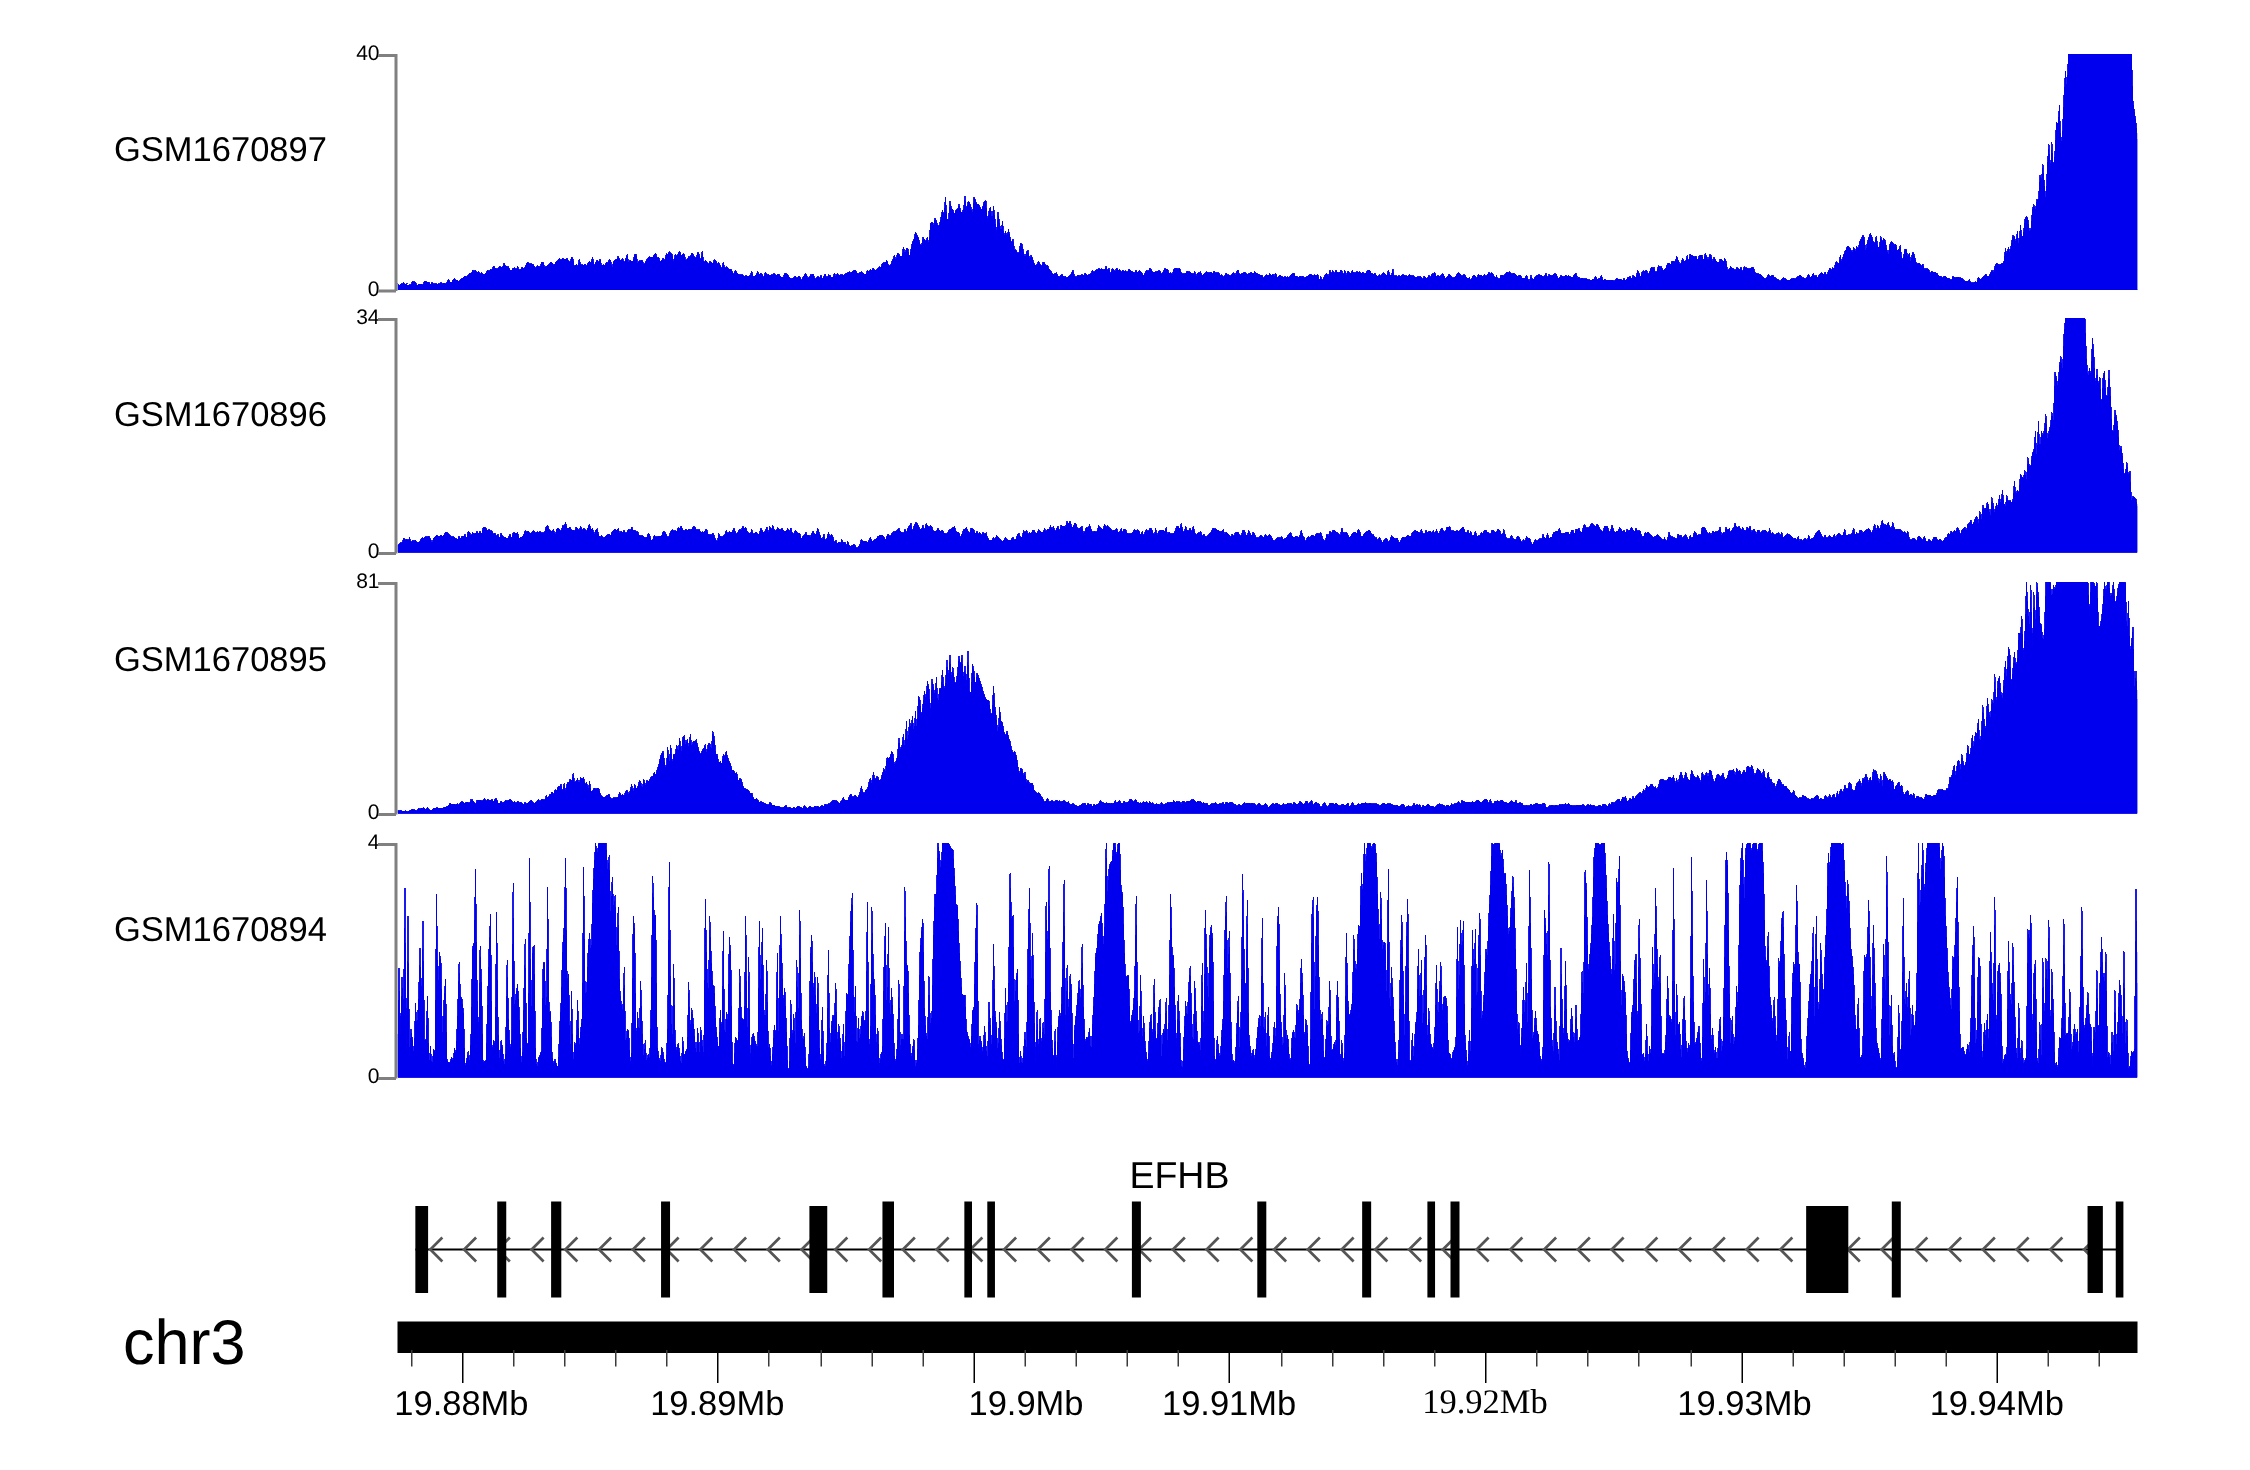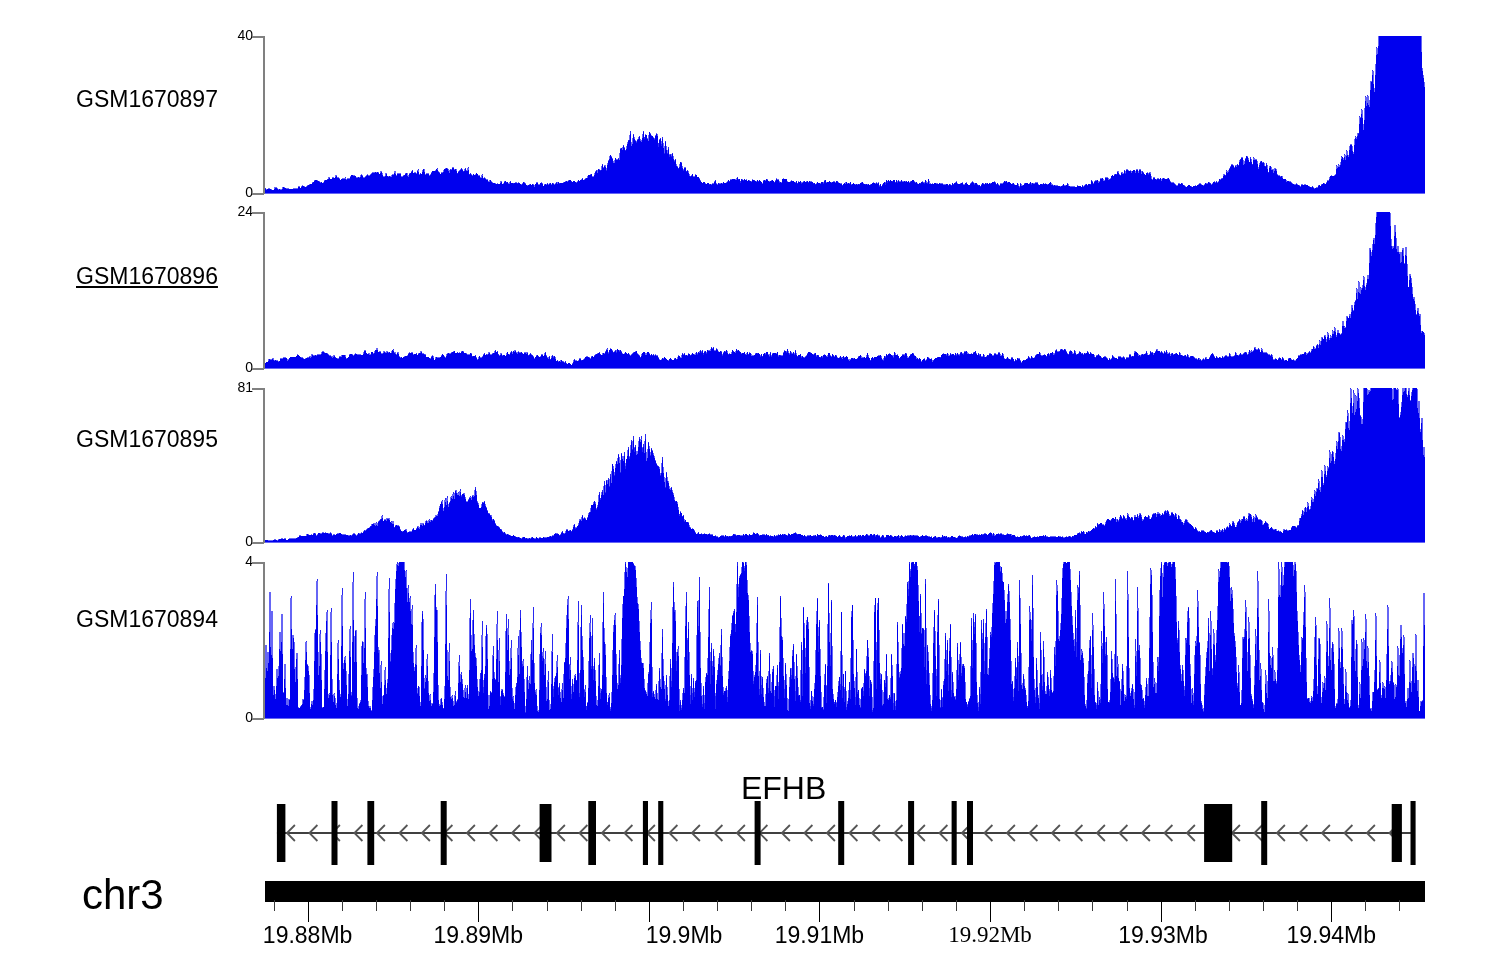--- a/index.html
+++ b/index.html
@@ -35,23 +35,24 @@
   }
   .spine-v{width:2px;}
   .spine-tick{height:2px;width:12px;}
   .plotwrap{position:absolute;overflow:hidden;}
   .plotwrap svg{display:block;}
 
   
   #gene-track{position:absolute;left:0;top:760px;width:1500px;height:110px;}
   #gene-name{
     position:absolute;
-    font-size:32px;
-    color:#000;
-    white-space:nowrap;
+    font-size:25px;
+    color:#000;
+    white-space:nowrap;
+    margin-left:12px;
   }
   
   #chrom-label{
     position:absolute;
     left:82px;top:871px;
     font-size:42px;
     color:#000;
     letter-spacing:0px;
   }
   #ideogram{
@@ -85,22 +86,22 @@
         <div class="spine spine-v" style="left: 263px; top: 36px; height: 158px;"></div>
         <div class="spine spine-tick" style="left: 252px; top: 36px;"></div>
         <div class="spine spine-tick" style="left: 252px; top: 193px;"></div>
         <div class="plotwrap" style="left: 265px; top: 36px; width: 1160px; height: 159px;">
           <svg width="1160" height="159" shape-rendering="crispEdges">
             <path d="M 0 157 L 0.00 152.43 L 1.00 154.43 L 2.00 153.30 L 3.00 153.49 L 4.00 152.13 L 5.00 153.69 L 6.01 153.26 L 7.01 154.10 L 8.01 153.98 L 9.01 154.09 L 10.01 151.41 L 11.01 151.81 L 12.01 152.09 L 13.01 154.55 L 14.01 153.34 L 15.01 153.57 L 16.01 153.52 L 17.01 153.97 L 18.02 151.10 L 19.02 151.74 L 20.02 152.26 L 21.02 151.95 L 22.02 153.96 L 23.02 152.22 L 24.02 153.02 L 25.02 153.18 L 26.02 153.28 L 27.02 153.43 L 28.02 153.01 L 29.03 152.44 L 30.03 153.03 L 31.03 152.48 L 32.03 153.37 L 33.03 151.94 L 34.03 149.99 L 35.03 151.98 L 36.03 152.14 L 37.03 150.34 L 38.03 149.62 L 39.03 150.98 L 40.03 150.77 L 41.04 151.96 L 42.04 150.01 L 43.04 149.58 L 44.04 149.12 L 45.04 147.84 L 46.04 148.57 L 47.04 147.61 L 48.04 145.78 L 49.04 146.58 L 50.04 144.27 L 51.04 144.75 L 52.04 143.98 L 53.05 146.05 L 54.05 144.54 L 55.05 147.26 L 56.05 145.64 L 57.05 146.95 L 58.05 147.11 L 59.05 145.83 L 60.05 144.26 L 61.05 144.76 L 62.05 143.49 L 63.05 144.16 L 64.06 141.15 L 65.06 142.89 L 66.06 143.30 L 67.06 143.16 L 68.06 141.31 L 69.06 142.15 L 70.06 142.40 L 71.06 139.14 L 72.06 141.30 L 73.06 141.85 L 74.06 141.92 L 75.06 144.22 L 76.07 143.99 L 77.07 142.86 L 78.07 142.35 L 79.07 143.76 L 80.07 141.43 L 81.07 144.01 L 82.07 143.51 L 83.07 141.95 L 84.07 143.30 L 85.07 142.12 L 86.07 139.36 L 87.08 138.74 L 88.08 140.00 L 89.08 139.71 L 90.08 140.09 L 91.08 141.02 L 92.08 143.21 L 93.08 141.11 L 94.08 141.47 L 95.08 141.95 L 96.08 138.55 L 97.08 138.80 L 98.08 142.07 L 99.09 141.71 L 100.09 141.24 L 101.09 140.12 L 102.09 138.68 L 103.09 139.03 L 104.09 140.92 L 105.09 139.01 L 106.09 138.48 L 107.09 137.23 L 108.09 136.06 L 109.09 138.20 L 110.09 135.97 L 111.10 137.08 L 112.10 136.63 L 113.10 136.23 L 114.10 137.95 L 115.10 139.17 L 116.10 135.07 L 117.10 137.00 L 118.10 141.74 L 119.10 140.28 L 120.10 142.24 L 121.10 136.82 L 122.11 140.08 L 123.11 140.58 L 124.11 140.88 L 125.11 139.77 L 126.11 141.85 L 127.11 138.85 L 128.11 138.16 L 129.11 139.10 L 130.11 135.06 L 131.11 141.19 L 132.11 139.09 L 133.11 137.20 L 134.12 138.96 L 135.12 136.67 L 136.12 141.22 L 137.12 140.59 L 138.12 140.96 L 139.12 138.87 L 140.12 139.55 L 141.12 136.80 L 142.12 137.47 L 143.12 142.92 L 144.12 137.99 L 145.13 137.26 L 146.13 137.30 L 147.13 134.47 L 148.13 137.13 L 149.13 137.67 L 150.13 136.05 L 151.13 139.71 L 152.13 136.32 L 153.13 133.39 L 154.13 139.24 L 155.13 137.33 L 156.13 138.24 L 157.14 137.88 L 158.14 133.57 L 159.14 133.35 L 160.14 140.10 L 161.14 138.02 L 162.14 137.82 L 163.14 137.49 L 164.14 140.12 L 165.14 139.42 L 166.14 137.30 L 167.14 135.53 L 168.14 135.31 L 169.15 135.53 L 170.15 135.31 L 171.15 133.72 L 172.15 132.47 L 173.15 136.12 L 174.15 135.63 L 175.15 138.53 L 176.15 137.83 L 177.15 135.75 L 178.15 138.05 L 179.15 133.21 L 180.16 133.79 L 181.16 131.84 L 182.16 132.64 L 183.16 133.41 L 184.16 139.33 L 185.16 133.29 L 186.16 134.74 L 187.16 132.95 L 188.16 131.05 L 189.16 134.70 L 190.16 133.18 L 191.16 133.23 L 192.17 137.94 L 193.17 136.74 L 194.17 134.77 L 195.17 135.28 L 196.17 132.35 L 197.17 133.39 L 198.17 135.73 L 199.17 136.11 L 200.17 132.02 L 201.17 133.92 L 202.17 137.62 L 203.18 131.03 L 204.18 139.61 L 205.18 137.44 L 206.18 138.22 L 207.18 140.37 L 208.18 138.17 L 209.18 138.86 L 210.18 139.47 L 211.18 137.28 L 212.18 137.53 L 213.18 140.19 L 214.18 138.88 L 215.19 141.08 L 216.19 143.43 L 217.19 138.40 L 218.19 142.94 L 219.19 141.85 L 220.19 142.27 L 221.19 143.98 L 222.19 143.39 L 223.19 145.22 L 224.19 147.02 L 225.19 143.84 L 226.19 145.71 L 227.20 146.68 L 228.20 147.16 L 229.20 147.19 L 230.20 147.07 L 231.20 148.64 L 232.20 147.69 L 233.20 148.15 L 234.20 148.22 L 235.20 147.72 L 236.20 144.55 L 237.20 148.46 L 238.21 148.12 L 239.21 146.79 L 240.21 144.88 L 241.21 146.84 L 242.21 145.82 L 243.21 147.15 L 244.21 149.38 L 245.21 145.36 L 246.21 147.34 L 247.21 146.63 L 248.21 147.66 L 249.21 147.23 L 250.22 146.97 L 251.22 146.25 L 252.22 147.84 L 253.22 146.80 L 254.22 147.02 L 255.22 147.67 L 256.22 148.95 L 257.22 148.72 L 258.22 146.21 L 259.22 146.45 L 260.22 147.08 L 261.23 149.09 L 262.23 149.83 L 263.23 149.65 L 264.23 148.95 L 265.23 147.88 L 266.23 149.88 L 267.23 148.37 L 268.23 148.04 L 269.23 151.50 L 270.23 148.52 L 271.23 147.48 L 272.23 146.22 L 273.24 148.98 L 274.24 149.21 L 275.24 147.26 L 276.24 147.11 L 277.24 146.50 L 278.24 150.27 L 279.24 149.53 L 280.24 148.07 L 281.24 149.71 L 282.24 147.05 L 283.24 149.86 L 284.25 147.86 L 285.25 146.64 L 286.25 149.44 L 287.25 147.17 L 288.25 147.48 L 289.25 148.89 L 290.25 149.02 L 291.25 145.99 L 292.25 148.25 L 293.25 145.81 L 294.25 147.92 L 295.25 147.30 L 296.26 147.05 L 297.26 147.50 L 298.26 146.78 L 299.26 146.33 L 300.26 145.62 L 301.26 145.22 L 302.26 145.91 L 303.26 144.86 L 304.26 144.45 L 305.26 143.98 L 306.26 145.83 L 307.26 146.51 L 308.27 145.56 L 309.27 145.05 L 310.27 145.93 L 311.27 146.87 L 312.27 146.95 L 313.27 144.06 L 314.27 145.06 L 315.27 143.50 L 316.27 144.50 L 317.27 142.45 L 318.27 144.20 L 319.28 143.99 L 320.28 142.91 L 321.28 141.98 L 322.28 142.27 L 323.28 139.52 L 324.28 139.10 L 325.28 139.11 L 326.28 137.59 L 327.28 141.05 L 328.28 141.18 L 329.28 139.28 L 330.28 136.84 L 331.29 134.11 L 332.29 137.97 L 333.29 132.60 L 334.29 133.60 L 335.29 134.69 L 336.29 135.23 L 337.29 128.35 L 338.29 133.09 L 339.29 129.55 L 340.29 129.35 L 341.29 135.97 L 342.30 130.28 L 343.30 125.65 L 344.30 123.78 L 345.30 118.86 L 346.30 120.89 L 347.30 122.59 L 348.30 126.72 L 349.30 127.83 L 350.30 122.27 L 351.30 123.37 L 352.30 124.75 L 353.30 122.23 L 354.31 127.03 L 355.31 112.86 L 356.31 111.87 L 357.31 114.62 L 358.31 109.36 L 359.31 111.06 L 360.31 114.92 L 361.31 114.06 L 362.31 108.90 L 363.31 104.16 L 364.31 106.65 L 365.31 95.44 L 366.32 110.03 L 367.32 110.50 L 368.32 98.03 L 369.32 102.69 L 370.32 103.96 L 371.32 107.31 L 372.32 103.84 L 373.32 103.76 L 374.32 99.95 L 375.32 104.38 L 376.32 106.23 L 377.33 103.31 L 378.33 94.68 L 379.33 104.22 L 380.33 98.73 L 381.33 98.51 L 382.33 102.14 L 383.33 107.33 L 384.33 95.53 L 385.33 97.48 L 386.33 100.36 L 387.33 100.11 L 388.33 101.80 L 389.34 104.33 L 390.34 101.12 L 391.34 97.70 L 392.34 97.67 L 393.34 111.90 L 394.34 104.85 L 395.34 101.75 L 396.34 111.35 L 397.34 101.20 L 398.34 110.07 L 399.34 120.56 L 400.35 105.21 L 401.35 112.99 L 402.35 119.06 L 403.35 111.16 L 404.35 121.72 L 405.35 117.98 L 406.35 121.68 L 407.35 116.68 L 408.35 122.02 L 409.35 126.49 L 410.35 123.03 L 411.35 130.50 L 412.36 130.35 L 413.36 132.84 L 414.36 132.31 L 415.36 125.70 L 416.36 126.77 L 417.36 131.87 L 418.36 135.96 L 419.36 131.98 L 420.36 130.89 L 421.36 136.76 L 422.36 134.24 L 423.36 136.19 L 424.37 139.73 L 425.37 140.93 L 426.37 140.45 L 427.37 138.00 L 428.37 140.41 L 429.37 141.75 L 430.37 138.82 L 431.37 139.05 L 432.37 141.48 L 433.37 140.92 L 434.37 143.14 L 435.38 144.55 L 436.38 146.10 L 437.38 147.26 L 438.38 146.21 L 439.38 145.77 L 440.38 148.21 L 441.38 148.36 L 442.38 147.01 L 443.38 147.00 L 444.38 148.66 L 445.38 148.19 L 446.38 149.49 L 447.39 147.74 L 448.39 148.06 L 449.39 145.74 L 450.39 144.15 L 451.39 148.19 L 452.39 148.84 L 453.39 147.35 L 454.39 147.79 L 455.39 147.81 L 456.39 146.58 L 457.39 148.29 L 458.40 145.90 L 459.40 146.99 L 460.40 147.57 L 461.40 146.54 L 462.40 146.29 L 463.40 144.10 L 464.40 145.90 L 465.40 143.75 L 466.40 144.04 L 467.40 143.08 L 468.40 143.46 L 469.40 143.08 L 470.41 143.92 L 471.41 143.84 L 472.41 141.48 L 473.41 144.41 L 474.41 142.77 L 475.41 146.99 L 476.41 143.14 L 477.41 143.48 L 478.41 145.07 L 479.41 142.54 L 480.41 144.29 L 481.42 143.43 L 482.42 145.33 L 483.42 144.15 L 484.42 144.83 L 485.42 144.50 L 486.42 146.25 L 487.42 143.59 L 488.42 143.69 L 489.42 144.96 L 490.42 145.28 L 491.42 146.18 L 492.42 144.04 L 493.43 145.76 L 494.43 144.25 L 495.43 144.89 L 496.43 146.06 L 497.43 148.06 L 498.43 145.50 L 499.43 143.74 L 500.43 145.28 L 501.43 142.60 L 502.43 143.70 L 503.43 145.33 L 504.43 145.85 L 505.44 145.01 L 506.44 145.02 L 507.44 144.41 L 508.44 144.67 L 509.44 147.29 L 510.44 144.88 L 511.44 142.80 L 512.44 143.62 L 513.44 143.49 L 514.44 146.59 L 515.44 145.93 L 516.45 147.28 L 517.45 143.51 L 518.45 142.75 L 519.45 143.04 L 520.45 143.14 L 521.45 142.93 L 522.45 146.02 L 523.45 146.44 L 524.45 146.42 L 525.45 146.34 L 526.45 144.72 L 527.45 145.15 L 528.46 145.22 L 529.46 146.14 L 530.46 147.05 L 531.46 144.98 L 532.46 148.21 L 533.46 145.77 L 534.46 146.07 L 535.46 145.17 L 536.46 147.60 L 537.46 146.57 L 538.46 145.87 L 539.47 145.09 L 540.47 146.08 L 541.47 145.70 L 542.47 145.06 L 543.47 146.71 L 544.47 144.59 L 545.47 146.18 L 546.47 145.76 L 547.47 145.96 L 548.47 147.61 L 549.47 147.25 L 550.47 148.96 L 551.48 147.77 L 552.48 145.98 L 553.48 147.19 L 554.48 147.16 L 555.48 148.11 L 556.48 146.44 L 557.48 145.81 L 558.48 147.73 L 559.48 144.73 L 560.48 143.67 L 561.48 147.45 L 562.48 146.51 L 563.49 146.15 L 564.49 145.44 L 565.49 145.78 L 566.49 147.14 L 567.49 146.29 L 568.49 145.79 L 569.49 145.61 L 570.49 146.60 L 571.49 144.96 L 572.49 145.98 L 573.49 146.60 L 574.50 147.06 L 575.50 147.71 L 576.50 147.56 L 577.50 149.68 L 578.50 147.74 L 579.50 146.94 L 580.50 147.83 L 581.50 146.33 L 582.50 147.55 L 583.50 146.51 L 584.50 148.19 L 585.50 145.77 L 586.51 149.34 L 587.51 148.08 L 588.51 147.21 L 589.51 148.36 L 590.51 148.75 L 591.51 148.47 L 592.51 148.78 L 593.51 148.33 L 594.51 149.32 L 595.51 147.04 L 596.51 146.74 L 597.52 145.68 L 598.52 148.24 L 599.52 148.29 L 600.52 148.94 L 601.52 147.90 L 602.52 148.68 L 603.52 148.08 L 604.52 149.06 L 605.52 148.86 L 606.52 148.36 L 607.52 147.24 L 608.52 146.77 L 609.53 147.31 L 610.53 147.90 L 611.53 146.99 L 612.53 147.75 L 613.53 146.99 L 614.53 150.99 L 615.53 148.26 L 616.53 151.47 L 617.53 148.74 L 618.53 146.85 L 619.53 146.22 L 620.53 148.53 L 621.54 143.97 L 622.54 146.60 L 623.54 144.18 L 624.54 146.50 L 625.54 143.89 L 626.54 145.35 L 627.54 145.77 L 628.54 144.34 L 629.54 144.33 L 630.54 147.22 L 631.54 143.67 L 632.55 147.41 L 633.55 144.38 L 634.55 145.64 L 635.55 146.34 L 636.55 144.27 L 637.55 145.91 L 638.55 145.89 L 639.55 145.07 L 640.55 145.60 L 641.55 145.05 L 642.55 146.45 L 643.55 145.23 L 644.56 146.72 L 645.56 146.02 L 646.56 144.69 L 647.56 144.02 L 648.56 144.34 L 649.56 146.15 L 650.56 147.00 L 651.56 145.99 L 652.56 147.59 L 653.56 148.16 L 654.56 147.14 L 655.57 147.86 L 656.57 146.18 L 657.57 145.74 L 658.57 146.82 L 659.57 147.57 L 660.57 143.68 L 661.57 147.16 L 662.57 147.85 L 663.57 143.09 L 664.57 148.36 L 665.57 147.52 L 666.57 148.48 L 667.58 147.77 L 668.58 148.13 L 669.58 147.39 L 670.58 147.24 L 671.58 147.77 L 672.58 147.71 L 673.58 148.45 L 674.58 146.60 L 675.58 147.96 L 676.58 147.96 L 677.58 147.84 L 678.58 149.26 L 679.59 148.55 L 680.59 148.68 L 681.59 148.24 L 682.59 148.42 L 683.59 150.24 L 684.59 147.69 L 685.59 149.25 L 686.59 149.77 L 687.59 147.05 L 688.59 149.09 L 689.59 146.72 L 690.60 146.57 L 691.60 145.66 L 692.60 148.78 L 693.60 147.66 L 694.60 148.36 L 695.60 147.77 L 696.60 146.51 L 697.60 147.01 L 698.60 149.55 L 699.60 149.08 L 700.60 147.25 L 701.60 146.96 L 702.61 148.35 L 703.61 149.34 L 704.61 149.02 L 705.61 147.81 L 706.61 146.35 L 707.61 145.81 L 708.61 146.60 L 709.61 148.91 L 710.61 147.10 L 711.61 147.36 L 712.61 148.93 L 713.62 149.92 L 714.62 148.85 L 715.62 151.07 L 716.62 148.32 L 717.62 147.33 L 718.62 147.75 L 719.62 149.62 L 720.62 146.73 L 721.62 147.70 L 722.62 147.23 L 723.62 148.44 L 724.62 146.54 L 725.63 148.38 L 726.63 147.07 L 727.63 145.63 L 728.63 146.53 L 729.63 145.71 L 730.63 147.25 L 731.63 149.31 L 732.63 147.00 L 733.63 149.84 L 734.63 150.13 L 735.63 147.18 L 736.64 147.63 L 737.64 147.76 L 738.64 146.51 L 739.64 145.26 L 740.64 145.77 L 741.64 145.10 L 742.64 146.75 L 743.64 146.22 L 744.64 146.35 L 745.64 147.25 L 746.64 148.12 L 747.64 147.64 L 748.65 147.09 L 749.65 149.46 L 750.65 149.39 L 751.65 149.43 L 752.65 147.15 L 753.65 150.04 L 754.65 151.83 L 755.65 147.25 L 756.65 150.34 L 757.65 149.98 L 758.65 148.55 L 759.65 147.64 L 760.66 147.26 L 761.66 147.37 L 762.66 147.47 L 763.66 148.51 L 764.66 148.07 L 765.66 145.90 L 766.66 149.33 L 767.66 146.91 L 768.66 147.63 L 769.66 147.76 L 770.66 146.85 L 771.67 146.49 L 772.67 146.94 L 773.67 149.63 L 774.67 149.10 L 775.67 147.60 L 776.67 148.14 L 777.67 148.73 L 778.67 147.30 L 779.67 148.37 L 780.67 147.50 L 781.67 148.50 L 782.67 148.69 L 783.68 148.41 L 784.68 146.75 L 785.68 145.94 L 786.68 149.30 L 787.68 148.82 L 788.68 150.03 L 789.68 149.14 L 790.68 149.88 L 791.68 149.74 L 792.68 149.83 L 793.68 150.32 L 794.69 150.44 L 795.69 151.03 L 796.69 150.14 L 797.69 150.08 L 798.69 147.87 L 799.69 150.58 L 800.69 149.67 L 801.69 149.22 L 802.69 147.38 L 803.69 150.88 L 804.69 150.25 L 805.69 150.70 L 806.70 150.81 L 807.70 150.81 L 808.70 150.85 L 809.70 150.84 L 810.70 151.32 L 811.70 151.05 L 812.70 149.41 L 813.70 150.33 L 814.70 150.02 L 815.70 150.22 L 816.70 151.40 L 817.70 149.26 L 818.71 151.46 L 819.71 149.63 L 820.71 148.39 L 821.71 148.31 L 822.71 149.83 L 823.71 147.54 L 824.71 148.13 L 825.71 149.03 L 826.71 144.22 L 827.71 145.86 L 828.71 148.88 L 829.72 145.39 L 830.72 144.41 L 831.72 144.91 L 832.72 143.73 L 833.72 147.51 L 834.72 145.48 L 835.72 142.17 L 836.72 142.69 L 837.72 142.29 L 838.72 145.90 L 839.72 144.67 L 840.72 140.82 L 841.73 141.73 L 842.73 141.73 L 843.73 144.42 L 844.73 143.77 L 845.73 142.37 L 846.73 139.61 L 847.73 139.27 L 848.73 140.22 L 849.73 138.20 L 850.73 138.30 L 851.73 138.62 L 852.74 134.89 L 853.74 137.23 L 854.74 140.12 L 855.74 139.89 L 856.74 135.78 L 857.74 138.13 L 858.74 138.62 L 859.74 134.03 L 860.74 138.69 L 861.74 133.05 L 862.74 134.16 L 863.74 134.63 L 864.75 135.20 L 865.75 134.72 L 866.75 137.68 L 867.75 134.72 L 868.75 133.96 L 869.75 134.29 L 870.75 138.14 L 871.75 132.87 L 872.75 134.61 L 873.75 137.94 L 874.75 133.41 L 875.75 134.14 L 876.76 138.99 L 877.76 135.29 L 878.76 137.83 L 879.76 138.59 L 880.76 139.37 L 881.76 136.65 L 882.76 136.95 L 883.76 139.04 L 884.76 135.67 L 885.76 138.33 L 886.76 144.65 L 887.77 143.34 L 888.77 141.00 L 889.77 142.75 L 890.77 143.11 L 891.77 144.21 L 892.77 142.33 L 893.77 142.83 L 894.77 143.87 L 895.77 141.74 L 896.77 145.81 L 897.77 141.82 L 898.77 142.50 L 899.78 142.51 L 900.78 143.28 L 901.78 143.00 L 902.78 142.50 L 903.78 142.02 L 904.78 144.88 L 905.78 146.40 L 906.78 146.62 L 907.78 146.67 L 908.78 146.73 L 909.78 148.21 L 910.79 149.02 L 911.79 149.89 L 912.79 149.38 L 913.79 146.96 L 914.79 147.82 L 915.79 148.16 L 916.79 147.03 L 917.79 148.85 L 918.79 149.29 L 919.79 150.11 L 920.79 150.66 L 921.79 151.50 L 922.80 150.00 L 923.80 149.23 L 924.80 149.39 L 925.80 150.49 L 926.80 150.74 L 927.80 151.13 L 928.80 149.89 L 929.80 150.09 L 930.80 149.44 L 931.80 150.32 L 932.80 148.86 L 933.81 148.45 L 934.81 147.21 L 935.81 147.77 L 936.81 149.23 L 937.81 149.18 L 938.81 150.11 L 939.81 148.20 L 940.81 146.87 L 941.81 148.97 L 942.81 147.97 L 943.81 145.67 L 944.81 148.06 L 945.82 147.45 L 946.82 149.31 L 947.82 146.91 L 948.82 145.88 L 949.82 145.78 L 950.82 147.44 L 951.82 145.04 L 952.82 147.73 L 953.82 145.27 L 954.82 142.58 L 955.82 144.06 L 956.82 142.29 L 957.83 143.23 L 958.83 138.36 L 959.83 138.82 L 960.83 140.12 L 961.83 134.16 L 962.83 138.93 L 963.83 134.47 L 964.83 131.98 L 965.83 130.04 L 966.83 127.77 L 967.83 128.86 L 968.84 130.28 L 969.84 132.80 L 970.84 128.54 L 971.84 131.93 L 972.84 128.23 L 973.84 130.36 L 974.84 124.41 L 975.84 123.59 L 976.84 120.53 L 977.84 122.66 L 978.84 132.28 L 979.84 125.88 L 980.85 122.19 L 981.85 119.54 L 982.85 121.26 L 983.85 125.54 L 984.85 126.32 L 985.85 121.44 L 986.85 128.45 L 987.85 129.11 L 988.85 121.37 L 989.85 125.74 L 990.85 122.78 L 991.86 124.49 L 992.86 130.16 L 993.86 134.16 L 994.86 126.80 L 995.86 125.03 L 996.86 125.74 L 997.86 127.49 L 998.86 126.44 L 999.86 131.25 L 1000.86 130.53 L 1001.86 127.47 L 1002.86 136.58 L 1003.87 136.50 L 1004.87 129.97 L 1005.87 130.21 L 1006.87 135.57 L 1007.87 132.62 L 1008.87 138.92 L 1009.87 132.39 L 1010.87 132.58 L 1011.87 137.10 L 1012.87 140.21 L 1013.87 139.57 L 1014.87 139.65 L 1015.88 141.41 L 1016.88 139.77 L 1017.88 143.76 L 1018.88 143.09 L 1019.88 142.98 L 1020.88 143.81 L 1021.88 146.56 L 1022.88 144.54 L 1023.88 145.79 L 1024.88 145.40 L 1025.88 145.94 L 1026.89 146.85 L 1027.89 148.35 L 1028.89 148.07 L 1029.89 149.36 L 1030.89 148.37 L 1031.89 147.68 L 1032.89 149.27 L 1033.89 149.54 L 1034.89 149.86 L 1035.89 151.18 L 1036.89 148.04 L 1037.89 149.23 L 1038.90 149.11 L 1039.90 148.66 L 1040.90 148.97 L 1041.90 149.13 L 1042.90 149.72 L 1043.90 150.31 L 1044.90 151.50 L 1045.90 151.37 L 1046.90 151.65 L 1047.90 150.32 L 1048.90 152.82 L 1049.91 152.47 L 1050.91 152.36 L 1051.91 151.73 L 1052.91 152.20 L 1053.91 148.56 L 1054.91 149.82 L 1055.91 150.45 L 1056.91 148.44 L 1057.91 147.89 L 1058.91 146.55 L 1059.91 148.16 L 1060.91 148.01 L 1061.92 145.87 L 1062.92 144.09 L 1063.92 145.75 L 1064.92 141.27 L 1065.92 139.52 L 1066.92 140.05 L 1067.92 140.51 L 1068.92 140.00 L 1069.92 139.41 L 1070.92 138.85 L 1071.92 129.31 L 1072.92 133.97 L 1073.93 128.35 L 1074.93 133.03 L 1075.93 126.40 L 1076.93 120.44 L 1077.93 121.96 L 1078.93 125.49 L 1079.93 118.16 L 1080.93 128.96 L 1081.93 113.83 L 1082.93 122.45 L 1083.93 119.67 L 1084.94 109.98 L 1085.94 107.99 L 1086.94 109.87 L 1087.94 118.41 L 1088.94 117.01 L 1089.94 103.60 L 1090.94 100.32 L 1091.94 104.46 L 1092.94 96.83 L 1093.94 98.09 L 1094.94 80.38 L 1095.94 83.82 L 1096.95 73.41 L 1097.95 87.77 L 1098.95 97.89 L 1099.95 72.89 L 1100.95 59.81 L 1101.95 77.90 L 1102.95 58.84 L 1103.95 77.07 L 1104.95 65.66 L 1105.95 45.16 L 1106.95 46.74 L 1107.96 33.67 L 1108.96 60.61 L 1109.96 52.86 L 1110.96 28.33 L 1111.96 11.05 L 1112.96 23.08 L 1113.96 0.00 L 1114.96 0.00 L 1115.96 0.00 L 1116.96 0.00 L 1117.96 0.00 L 1118.96 0.00 L 1119.97 0.00 L 1120.97 0.00 L 1121.97 0.00 L 1122.97 0.00 L 1123.97 0.00 L 1124.97 0.00 L 1125.97 0.00 L 1126.97 0.00 L 1127.97 0.00 L 1128.97 0.00 L 1129.97 0.00 L 1130.97 0.00 L 1131.98 0.00 L 1132.98 0.00 L 1133.98 0.00 L 1134.98 0.00 L 1135.98 0.00 L 1136.98 0.00 L 1137.98 0.00 L 1138.98 0.00 L 1139.98 0.00 L 1140.98 0.00 L 1141.98 0.00 L 1142.99 0.00 L 1143.99 0.00 L 1144.99 0.00 L 1145.99 0.00 L 1146.99 0.00 L 1147.99 0.00 L 1148.99 0.00 L 1149.99 0.00 L 1150.99 0.00 L 1151.99 0.00 L 1152.99 0.00 L 1153.99 0.00 L 1155.00 0.00 L 1156.00 0.00 L 1157.00 31.66 L 1158.00 38.80 L 1159.00 45.95 L 1160.00 56.53 L 1160 157 Z" fill="#0000ee" stroke="#0000ee" stroke-width="0.6"></path>
           </svg>
         </div>
       </div>
       <div class="track" style="top: 0px;">
-        <div class="track-label" style="left: 76px; top: 263px; text-decoration: underline;">GSM1670896</div>
-        <div class="axis-max" style="left: 213px; top: 203px;">24</div>
+        <div class="track-label" style="left: 76px; top: 263px;">GSM1670896</div>
+        <div class="axis-max" style="left: 213px; top: 203px;">34</div>
         <div class="axis-min" style="left: 213px; top: 359px;">0</div>
         <div class="spine spine-v" style="left: 263px; top: 212px; height: 157px;"></div>
         <div class="spine spine-tick" style="left: 252px; top: 212px;"></div>
         <div class="spine spine-tick" style="left: 252px; top: 368px;"></div>
         <div class="plotwrap" style="left: 265px; top: 212px; width: 1160px; height: 158px;">
           <svg width="1160" height="158" shape-rendering="crispEdges">
             <path d="M 0 156 L 0.00 151.91 L 1.00 150.76 L 2.00 149.96 L 3.00 150.50 L 4.00 146.93 L 5.00 147.79 L 6.01 147.50 L 7.01 148.49 L 8.01 146.29 L 9.01 150.07 L 10.01 148.08 L 11.01 148.76 L 12.01 148.33 L 13.01 149.49 L 14.01 149.95 L 15.01 148.63 L 16.01 146.38 L 17.01 147.20 L 18.02 145.92 L 19.02 145.82 L 20.02 145.73 L 21.02 145.56 L 22.02 147.34 L 23.02 150.25 L 24.02 146.63 L 25.02 145.99 L 26.02 144.88 L 27.02 145.17 L 28.02 145.78 L 29.03 144.55 L 30.03 145.52 L 31.03 144.52 L 32.03 142.50 L 33.03 142.93 L 34.03 143.76 L 35.03 144.76 L 36.03 146.07 L 37.03 145.75 L 38.03 146.25 L 39.03 146.95 L 40.03 147.65 L 41.04 145.58 L 42.04 146.87 L 43.04 145.29 L 44.04 145.96 L 45.04 144.26 L 46.04 147.52 L 47.04 142.25 L 48.04 142.80 L 49.04 145.56 L 50.04 142.68 L 51.04 143.77 L 52.04 143.70 L 53.05 141.94 L 54.05 143.73 L 55.05 141.85 L 56.05 144.56 L 57.05 139.76 L 58.05 139.45 L 59.05 140.01 L 60.05 141.98 L 61.05 140.90 L 62.05 141.71 L 63.05 141.84 L 64.06 144.35 L 65.06 143.06 L 66.06 146.05 L 67.06 144.21 L 68.06 147.02 L 69.06 143.02 L 70.06 145.55 L 71.06 146.29 L 72.06 146.31 L 73.06 147.02 L 74.06 146.14 L 75.06 143.74 L 76.07 147.32 L 77.07 143.21 L 78.07 143.05 L 79.07 143.65 L 80.07 142.78 L 81.07 146.92 L 82.07 146.20 L 83.07 146.04 L 84.07 144.46 L 85.07 141.75 L 86.07 142.63 L 87.08 141.89 L 88.08 143.40 L 89.08 143.67 L 90.08 142.21 L 91.08 141.70 L 92.08 143.33 L 93.08 142.47 L 94.08 142.79 L 95.08 142.32 L 96.08 143.22 L 97.08 143.32 L 98.08 143.26 L 99.09 139.22 L 100.09 138.22 L 101.09 140.88 L 102.09 142.04 L 103.09 142.51 L 104.09 140.53 L 105.09 145.32 L 106.09 140.51 L 107.09 139.90 L 108.09 140.91 L 109.09 142.38 L 110.09 138.25 L 111.10 138.62 L 112.10 135.98 L 113.10 140.69 L 114.10 140.18 L 115.10 139.13 L 116.10 141.87 L 117.10 141.32 L 118.10 142.25 L 119.10 139.14 L 120.10 140.42 L 121.10 142.16 L 122.11 138.87 L 123.11 141.33 L 124.11 140.01 L 125.11 140.85 L 126.11 141.92 L 127.11 139.01 L 128.11 137.47 L 129.11 141.39 L 130.11 140.00 L 131.11 144.51 L 132.11 141.22 L 133.11 140.26 L 134.12 144.75 L 135.12 146.33 L 136.12 144.54 L 137.12 146.93 L 138.12 145.83 L 139.12 144.96 L 140.12 144.28 L 141.12 143.82 L 142.12 145.02 L 143.12 142.47 L 144.12 141.01 L 145.13 140.55 L 146.13 141.55 L 147.13 140.17 L 148.13 143.51 L 149.13 142.11 L 150.13 142.94 L 151.13 141.39 L 152.13 143.69 L 153.13 142.67 L 154.13 140.59 L 155.13 141.97 L 156.13 139.06 L 157.14 141.98 L 158.14 141.24 L 159.14 142.66 L 160.14 142.35 L 161.14 145.17 L 162.14 145.34 L 163.14 145.08 L 164.14 145.76 L 165.14 146.60 L 166.14 146.40 L 167.14 143.62 L 168.14 144.36 L 169.15 148.47 L 170.15 147.59 L 171.15 144.83 L 172.15 146.02 L 173.15 145.76 L 174.15 145.61 L 175.15 145.53 L 176.15 145.31 L 177.15 142.09 L 178.15 142.68 L 179.15 144.29 L 180.16 146.02 L 181.16 145.46 L 182.16 141.79 L 183.16 141.12 L 184.16 141.91 L 185.16 141.90 L 186.16 142.15 L 187.16 139.86 L 188.16 140.56 L 189.16 138.52 L 190.16 141.08 L 191.16 142.02 L 192.17 140.47 L 193.17 141.82 L 194.17 140.84 L 195.17 141.07 L 196.17 140.98 L 197.17 138.90 L 198.17 139.39 L 199.17 140.99 L 200.17 141.13 L 201.17 140.94 L 202.17 143.19 L 203.18 142.47 L 204.18 143.15 L 205.18 141.37 L 206.18 140.68 L 207.18 144.63 L 208.18 144.36 L 209.18 144.72 L 210.18 143.28 L 211.18 145.37 L 212.18 147.36 L 213.18 149.53 L 214.18 143.56 L 215.19 145.46 L 216.19 145.93 L 217.19 145.73 L 218.19 144.10 L 219.19 141.36 L 220.19 143.83 L 221.19 142.30 L 222.19 143.13 L 223.19 142.60 L 224.19 139.86 L 225.19 142.21 L 226.19 144.05 L 227.20 142.15 L 228.20 140.56 L 229.20 142.03 L 230.20 138.36 L 231.20 140.37 L 232.20 139.36 L 233.20 142.50 L 234.20 143.48 L 235.20 143.76 L 236.20 140.79 L 237.20 144.24 L 238.21 143.28 L 239.21 142.68 L 240.21 144.53 L 241.21 144.00 L 242.21 139.75 L 243.21 142.03 L 244.21 142.99 L 245.21 141.87 L 246.21 139.07 L 247.21 143.69 L 248.21 138.84 L 249.21 140.75 L 250.22 137.67 L 251.22 140.96 L 252.22 142.36 L 253.22 139.84 L 254.22 140.22 L 255.22 141.76 L 256.22 140.05 L 257.22 141.56 L 258.22 142.48 L 259.22 141.80 L 260.22 140.10 L 261.23 142.23 L 262.23 139.75 L 263.23 143.93 L 264.23 144.00 L 265.23 141.43 L 266.23 142.42 L 267.23 143.80 L 268.23 143.63 L 269.23 147.59 L 270.23 145.13 L 271.23 145.15 L 272.23 142.76 L 273.24 144.87 L 274.24 144.83 L 275.24 146.24 L 276.24 143.28 L 277.24 141.81 L 278.24 144.75 L 279.24 143.53 L 280.24 140.00 L 281.24 143.87 L 282.24 145.67 L 283.24 147.92 L 284.25 143.90 L 285.25 148.46 L 286.25 147.08 L 287.25 142.84 L 288.25 146.18 L 289.25 143.91 L 290.25 145.89 L 291.25 149.72 L 292.25 148.10 L 293.25 150.64 L 294.25 149.05 L 295.25 150.29 L 296.26 147.55 L 297.26 149.99 L 298.26 149.15 L 299.26 151.81 L 300.26 148.86 L 301.26 151.74 L 302.26 152.26 L 303.26 151.45 L 304.26 150.82 L 305.26 151.63 L 306.26 153.92 L 307.26 152.29 L 308.27 150.80 L 309.27 147.26 L 310.27 149.04 L 311.27 148.83 L 312.27 148.97 L 313.27 149.77 L 314.27 147.99 L 315.27 145.84 L 316.27 148.85 L 317.27 148.46 L 318.27 147.77 L 319.28 146.91 L 320.28 145.63 L 321.28 144.90 L 322.28 144.79 L 323.28 144.59 L 324.28 145.71 L 325.28 148.04 L 326.28 145.53 L 327.28 143.70 L 328.28 145.80 L 329.28 144.28 L 330.28 142.60 L 331.29 142.64 L 332.29 141.95 L 333.29 141.48 L 334.29 140.19 L 335.29 142.62 L 336.29 142.88 L 337.29 143.61 L 338.29 140.53 L 339.29 143.18 L 340.29 139.95 L 341.29 138.62 L 342.30 136.38 L 343.30 142.52 L 344.30 138.59 L 345.30 136.51 L 346.30 136.56 L 347.30 138.39 L 348.30 140.93 L 349.30 140.72 L 350.30 138.03 L 351.30 141.53 L 352.30 137.12 L 353.30 137.70 L 354.31 140.05 L 355.31 137.75 L 356.31 139.49 L 357.31 142.16 L 358.31 142.09 L 359.31 142.22 L 360.31 140.28 L 361.31 141.18 L 362.31 142.75 L 363.31 141.10 L 364.31 143.08 L 365.31 143.94 L 366.32 143.79 L 367.32 141.76 L 368.32 140.92 L 369.32 140.43 L 370.32 139.74 L 371.32 138.73 L 372.32 142.45 L 373.32 142.73 L 374.32 142.95 L 375.32 146.27 L 376.32 144.34 L 377.33 141.15 L 378.33 140.60 L 379.33 139.56 L 380.33 142.32 L 381.33 143.87 L 382.33 140.19 L 383.33 140.34 L 384.33 141.23 L 385.33 144.59 L 386.33 141.89 L 387.33 143.84 L 388.33 142.34 L 389.34 144.36 L 390.34 142.76 L 391.34 143.68 L 392.34 142.96 L 393.34 146.15 L 394.34 148.06 L 395.34 148.11 L 396.34 147.94 L 397.34 146.17 L 398.34 147.86 L 399.34 144.76 L 400.35 145.90 L 401.35 147.10 L 402.35 147.85 L 403.35 149.59 L 404.35 147.66 L 405.35 146.04 L 406.35 147.51 L 407.35 148.19 L 408.35 148.39 L 409.35 147.35 L 410.35 145.94 L 411.35 147.74 L 412.36 147.20 L 413.36 144.03 L 414.36 143.55 L 415.36 146.12 L 416.36 146.39 L 417.36 141.37 L 418.36 143.31 L 419.36 141.09 L 420.36 144.25 L 421.36 142.75 L 422.36 143.95 L 423.36 141.50 L 424.37 141.55 L 425.37 143.50 L 426.37 143.63 L 427.37 140.99 L 428.37 141.93 L 429.37 142.96 L 430.37 143.00 L 431.37 140.02 L 432.37 142.92 L 433.37 140.37 L 434.37 141.31 L 435.38 138.16 L 436.38 141.26 L 437.38 138.40 L 438.38 142.93 L 439.38 140.08 L 440.38 138.83 L 441.38 142.29 L 442.38 137.95 L 443.38 138.78 L 444.38 138.74 L 445.38 139.50 L 446.38 135.37 L 447.39 137.31 L 448.39 135.07 L 449.39 139.20 L 450.39 139.52 L 451.39 136.56 L 452.39 137.19 L 453.39 140.43 L 454.39 140.48 L 455.39 139.54 L 456.39 138.99 L 457.39 144.01 L 458.40 141.68 L 459.40 139.09 L 460.40 140.23 L 461.40 137.52 L 462.40 140.58 L 463.40 143.22 L 464.40 141.86 L 465.40 142.48 L 466.40 142.33 L 467.40 138.14 L 468.40 139.79 L 469.40 140.33 L 470.41 141.27 L 471.41 137.13 L 472.41 139.43 L 473.41 138.31 L 474.41 139.81 L 475.41 140.29 L 476.41 142.24 L 477.41 141.24 L 478.41 141.62 L 479.41 140.06 L 480.41 142.77 L 481.42 142.87 L 482.42 140.23 L 483.42 143.13 L 484.42 140.64 L 485.42 141.05 L 486.42 143.49 L 487.42 143.88 L 488.42 144.09 L 489.42 143.07 L 490.42 142.52 L 491.42 140.72 L 492.42 141.91 L 493.43 141.04 L 494.43 142.09 L 495.43 144.88 L 496.43 142.18 L 497.43 145.54 L 498.43 142.56 L 499.43 140.83 L 500.43 142.92 L 501.43 140.14 L 502.43 140.11 L 503.43 142.55 L 504.43 145.04 L 505.44 140.29 L 506.44 145.67 L 507.44 142.00 L 508.44 141.43 L 509.44 141.42 L 510.44 141.33 L 511.44 142.45 L 512.44 139.64 L 513.44 144.83 L 514.44 142.75 L 515.44 143.84 L 516.45 143.91 L 517.45 143.90 L 518.45 141.65 L 519.45 138.93 L 520.45 138.85 L 521.45 140.93 L 522.45 136.68 L 523.45 141.34 L 524.45 143.33 L 525.45 138.84 L 526.45 141.76 L 527.45 142.10 L 528.46 139.77 L 529.46 143.06 L 530.46 138.43 L 531.46 142.82 L 532.46 145.16 L 533.46 143.18 L 534.46 143.34 L 535.46 142.01 L 536.46 146.12 L 537.46 143.83 L 538.46 145.69 L 539.47 146.01 L 540.47 144.66 L 541.47 143.82 L 542.47 142.36 L 543.47 140.13 L 544.47 140.46 L 545.47 140.57 L 546.47 141.39 L 547.47 141.50 L 548.47 142.61 L 549.47 142.24 L 550.47 140.83 L 551.48 144.72 L 552.48 142.64 L 553.48 143.82 L 554.48 144.59 L 555.48 146.29 L 556.48 143.90 L 557.48 145.59 L 558.48 143.33 L 559.48 142.87 L 560.48 142.89 L 561.48 144.59 L 562.48 145.41 L 563.49 141.43 L 564.49 141.26 L 565.49 144.12 L 566.49 145.54 L 567.49 141.64 L 568.49 143.99 L 569.49 144.94 L 570.49 142.55 L 571.49 144.23 L 572.49 146.33 L 573.49 146.50 L 574.50 146.36 L 575.50 144.36 L 576.50 145.93 L 577.50 146.60 L 578.50 144.19 L 579.50 145.69 L 580.50 145.07 L 581.50 144.12 L 582.50 145.48 L 583.50 147.83 L 584.50 148.66 L 585.50 147.59 L 586.51 146.38 L 587.51 146.50 L 588.51 146.61 L 589.51 145.75 L 590.51 147.43 L 591.51 146.95 L 592.51 146.56 L 593.51 145.23 L 594.51 143.52 L 595.51 143.20 L 596.51 145.51 L 597.52 146.39 L 598.52 145.66 L 599.52 145.32 L 600.52 146.25 L 601.52 145.23 L 602.52 141.31 L 603.52 145.52 L 604.52 146.23 L 605.52 149.39 L 606.52 146.42 L 607.52 145.01 L 608.52 146.57 L 609.53 144.61 L 610.53 145.16 L 611.53 145.38 L 612.53 144.05 L 613.53 143.53 L 614.53 144.17 L 615.53 142.70 L 616.53 146.21 L 617.53 147.91 L 618.53 148.93 L 619.53 143.87 L 620.53 146.21 L 621.54 142.07 L 622.54 144.03 L 623.54 141.57 L 624.54 141.58 L 625.54 142.20 L 626.54 143.21 L 627.54 143.93 L 628.54 145.83 L 629.54 139.70 L 630.54 143.15 L 631.54 143.29 L 632.55 142.69 L 633.55 144.53 L 634.55 146.78 L 635.55 145.31 L 636.55 143.58 L 637.55 142.94 L 638.55 142.71 L 639.55 143.62 L 640.55 140.69 L 641.55 142.20 L 642.55 145.77 L 643.55 145.78 L 644.56 143.50 L 645.56 142.85 L 646.56 142.35 L 647.56 141.31 L 648.56 142.01 L 649.56 144.55 L 650.56 144.30 L 651.56 146.78 L 652.56 146.15 L 653.56 148.17 L 654.56 146.18 L 655.57 147.51 L 656.57 149.83 L 657.57 148.09 L 658.57 147.19 L 659.57 146.84 L 660.57 149.65 L 661.57 147.99 L 662.57 145.27 L 663.57 145.93 L 664.57 146.72 L 665.57 147.13 L 666.57 146.68 L 667.58 149.77 L 668.58 148.79 L 669.58 146.58 L 670.58 145.98 L 671.58 146.54 L 672.58 145.67 L 673.58 144.61 L 674.58 145.55 L 675.58 145.73 L 676.58 142.85 L 677.58 142.29 L 678.58 141.56 L 679.59 142.21 L 680.59 142.42 L 681.59 143.60 L 682.59 140.94 L 683.59 143.73 L 684.59 144.34 L 685.59 141.35 L 686.59 142.88 L 687.59 142.33 L 688.59 142.00 L 689.59 143.65 L 690.60 141.28 L 691.60 144.16 L 692.60 140.97 L 693.60 143.58 L 694.60 143.65 L 695.60 140.40 L 696.60 140.19 L 697.60 142.21 L 698.60 142.58 L 699.60 139.43 L 700.60 139.70 L 701.60 139.14 L 702.61 142.42 L 703.61 141.57 L 704.61 142.27 L 705.61 142.08 L 706.61 141.64 L 707.61 142.49 L 708.61 140.96 L 709.61 139.73 L 710.61 139.32 L 711.61 142.45 L 712.61 143.60 L 713.62 141.36 L 714.62 143.91 L 715.62 142.16 L 716.62 145.61 L 717.62 145.02 L 718.62 141.83 L 719.62 145.81 L 720.62 145.32 L 721.62 145.20 L 722.62 142.65 L 723.62 143.62 L 724.62 141.47 L 725.63 141.58 L 726.63 142.47 L 727.63 143.70 L 728.63 144.16 L 729.63 141.44 L 730.63 141.57 L 731.63 143.01 L 732.63 142.44 L 733.63 140.43 L 734.63 141.09 L 735.63 144.24 L 736.64 144.25 L 737.64 140.93 L 738.64 144.91 L 739.64 147.19 L 740.64 147.17 L 741.64 147.13 L 742.64 144.77 L 743.64 147.16 L 744.64 147.37 L 745.64 148.16 L 746.64 145.43 L 747.64 146.00 L 748.65 147.70 L 749.65 150.43 L 750.65 147.06 L 751.65 148.96 L 752.65 145.61 L 753.65 146.78 L 754.65 146.61 L 755.65 149.15 L 756.65 151.40 L 757.65 149.04 L 758.65 147.61 L 759.65 148.81 L 760.66 147.77 L 761.66 147.08 L 762.66 147.57 L 763.66 144.16 L 764.66 146.53 L 765.66 147.16 L 766.66 143.55 L 767.66 146.85 L 768.66 146.34 L 769.66 145.99 L 770.66 143.13 L 771.67 142.89 L 772.67 142.05 L 773.67 142.40 L 774.67 139.83 L 775.67 143.58 L 776.67 143.82 L 777.67 143.46 L 778.67 143.21 L 779.67 142.56 L 780.67 143.28 L 781.67 144.75 L 782.67 141.60 L 783.68 141.49 L 784.68 144.46 L 785.68 140.78 L 786.68 141.15 L 787.68 140.25 L 788.68 142.95 L 789.68 142.64 L 790.68 138.31 L 791.68 137.81 L 792.68 140.25 L 793.68 139.87 L 794.69 139.55 L 795.69 137.16 L 796.69 137.14 L 797.69 138.32 L 798.69 139.12 L 799.69 137.04 L 800.69 138.39 L 801.69 140.75 L 802.69 141.71 L 803.69 142.96 L 804.69 138.73 L 805.69 138.81 L 806.70 139.20 L 807.70 142.74 L 808.70 142.19 L 809.70 138.09 L 810.70 141.07 L 811.70 143.09 L 812.70 142.09 L 813.70 142.38 L 814.70 139.44 L 815.70 140.40 L 816.70 142.80 L 817.70 141.26 L 818.71 143.40 L 819.71 140.76 L 820.71 141.85 L 821.71 141.39 L 822.71 139.24 L 823.71 141.71 L 824.71 142.49 L 825.71 140.04 L 826.71 142.65 L 827.71 141.53 L 828.71 142.34 L 829.72 146.06 L 830.72 145.86 L 831.72 142.96 L 832.72 143.84 L 833.72 142.45 L 834.72 144.15 L 835.72 144.52 L 836.72 146.05 L 837.72 146.26 L 838.72 145.06 L 839.72 144.58 L 840.72 144.87 L 841.73 146.37 L 842.73 147.13 L 843.73 148.71 L 844.73 146.32 L 845.73 149.10 L 846.73 147.02 L 847.73 142.73 L 848.73 145.85 L 849.73 145.64 L 850.73 146.50 L 851.73 146.47 L 852.74 147.73 L 853.74 143.73 L 854.74 145.17 L 855.74 144.76 L 856.74 146.74 L 857.74 145.31 L 858.74 144.54 L 859.74 146.30 L 860.74 148.15 L 861.74 144.96 L 862.74 146.74 L 863.74 145.62 L 864.75 141.92 L 865.75 143.71 L 866.75 144.88 L 867.75 144.19 L 868.75 145.30 L 869.75 139.34 L 870.75 139.61 L 871.75 140.19 L 872.75 141.83 L 873.75 144.43 L 874.75 142.60 L 875.75 145.30 L 876.76 141.68 L 877.76 142.78 L 878.76 142.59 L 879.76 142.31 L 880.76 142.18 L 881.76 139.23 L 882.76 144.81 L 883.76 142.94 L 884.76 143.52 L 885.76 139.11 L 886.76 141.81 L 887.77 140.19 L 888.77 143.34 L 889.77 140.79 L 890.77 140.06 L 891.77 136.64 L 892.77 139.71 L 893.77 139.41 L 894.77 139.10 L 895.77 142.11 L 896.77 139.23 L 897.77 141.43 L 898.77 142.26 L 899.78 139.05 L 900.78 141.13 L 901.78 138.49 L 902.78 143.27 L 903.78 141.02 L 904.78 140.85 L 905.78 144.60 L 906.78 141.21 L 907.78 141.53 L 908.78 143.54 L 909.78 141.84 L 910.79 141.84 L 911.79 141.29 L 912.79 142.36 L 913.79 143.56 L 914.79 140.22 L 915.79 144.59 L 916.79 142.61 L 917.79 144.75 L 918.79 144.36 L 919.79 143.64 L 920.79 143.05 L 921.79 145.40 L 922.80 142.39 L 923.80 146.48 L 924.80 145.21 L 925.80 144.72 L 926.80 143.59 L 927.80 144.55 L 928.80 145.03 L 929.80 145.75 L 930.80 147.25 L 931.80 146.54 L 932.80 148.40 L 933.81 145.64 L 934.81 149.37 L 935.81 147.08 L 936.81 149.39 L 937.81 147.30 L 938.81 146.73 L 939.81 148.58 L 940.81 144.92 L 941.81 147.57 L 942.81 146.94 L 943.81 147.05 L 944.81 145.17 L 945.82 143.22 L 946.82 142.11 L 947.82 141.30 L 948.82 144.06 L 949.82 145.41 L 950.82 146.93 L 951.82 144.41 L 952.82 147.03 L 953.82 146.19 L 954.82 144.97 L 955.82 146.17 L 956.82 146.41 L 957.83 144.22 L 958.83 146.92 L 959.83 144.57 L 960.83 143.34 L 961.83 144.11 L 962.83 145.71 L 963.83 144.25 L 964.83 140.82 L 965.83 145.19 L 966.83 144.69 L 967.83 144.62 L 968.84 144.66 L 969.84 143.10 L 970.84 140.12 L 971.84 144.52 L 972.84 142.99 L 973.84 144.77 L 974.84 141.54 L 975.84 141.32 L 976.84 143.33 L 977.84 142.29 L 978.84 141.17 L 979.84 140.85 L 980.85 140.13 L 981.85 141.77 L 982.85 144.26 L 983.85 140.40 L 984.85 137.50 L 985.85 142.27 L 986.85 138.33 L 987.85 140.79 L 988.85 138.79 L 989.85 134.94 L 990.85 137.92 L 991.86 137.93 L 992.86 138.04 L 993.86 136.17 L 994.86 139.35 L 995.86 140.70 L 996.86 136.24 L 997.86 140.41 L 998.86 141.22 L 999.86 140.69 L 1000.86 141.07 L 1001.86 140.83 L 1002.86 142.54 L 1003.87 142.70 L 1004.87 142.63 L 1005.87 144.47 L 1006.87 142.07 L 1007.87 147.11 L 1008.87 148.25 L 1009.87 147.29 L 1010.87 146.79 L 1011.87 147.82 L 1012.87 148.84 L 1013.87 145.54 L 1014.87 145.64 L 1015.88 146.83 L 1016.88 148.52 L 1017.88 145.11 L 1018.88 148.29 L 1019.88 149.73 L 1020.88 147.55 L 1021.88 148.54 L 1022.88 149.36 L 1023.88 146.40 L 1024.88 145.94 L 1025.88 146.20 L 1026.89 148.75 L 1027.89 147.59 L 1028.89 147.62 L 1029.89 149.29 L 1030.89 148.34 L 1031.89 146.59 L 1032.89 146.12 L 1033.89 143.35 L 1034.89 144.22 L 1035.89 141.78 L 1036.89 143.67 L 1037.89 141.62 L 1038.90 142.34 L 1039.90 139.72 L 1040.90 140.64 L 1041.90 144.63 L 1042.90 141.05 L 1043.90 140.21 L 1044.90 139.25 L 1045.90 142.00 L 1046.90 137.21 L 1047.90 137.08 L 1048.90 134.35 L 1049.91 138.28 L 1050.91 136.11 L 1051.91 133.42 L 1052.91 131.94 L 1053.91 138.17 L 1054.91 128.44 L 1055.91 135.76 L 1056.91 124.59 L 1057.91 127.77 L 1058.91 127.04 L 1059.91 122.55 L 1060.91 126.53 L 1061.92 132.93 L 1062.92 119.50 L 1063.92 125.00 L 1064.92 130.50 L 1065.92 123.49 L 1066.92 127.02 L 1067.92 118.21 L 1068.92 124.25 L 1069.92 114.95 L 1070.92 123.01 L 1071.92 126.03 L 1072.92 118.05 L 1073.93 122.52 L 1074.93 121.49 L 1075.93 123.33 L 1076.93 121.87 L 1077.93 108.52 L 1078.93 118.10 L 1079.93 114.44 L 1080.93 116.74 L 1081.93 104.02 L 1082.93 105.57 L 1083.93 107.18 L 1084.94 101.55 L 1085.94 109.41 L 1086.94 92.81 L 1087.94 98.95 L 1088.94 98.22 L 1089.94 89.89 L 1090.94 88.43 L 1091.94 75.59 L 1092.94 95.78 L 1093.94 68.85 L 1094.94 89.84 L 1095.94 75.29 L 1096.95 79.39 L 1097.95 73.73 L 1098.95 64.25 L 1099.95 81.15 L 1100.95 75.67 L 1101.95 71.64 L 1102.95 62.95 L 1103.95 69.74 L 1104.95 35.92 L 1105.95 39.63 L 1106.95 46.52 L 1107.96 31.86 L 1108.96 25.52 L 1109.96 36.72 L 1110.96 11.35 L 1111.96 0.00 L 1112.96 0.00 L 1113.96 0.00 L 1114.96 0.00 L 1115.96 0.00 L 1116.96 0.00 L 1117.96 0.00 L 1118.96 0.00 L 1119.97 0.00 L 1120.97 0.00 L 1121.97 0.00 L 1122.97 0.00 L 1123.97 0.00 L 1124.97 0.00 L 1125.97 26.60 L 1126.97 40.40 L 1127.97 33.59 L 1128.97 37.91 L 1129.97 13.03 L 1130.97 25.06 L 1131.98 46.72 L 1132.98 33.86 L 1133.98 45.67 L 1134.98 39.62 L 1135.98 61.60 L 1136.98 39.88 L 1137.98 35.57 L 1138.98 51.43 L 1139.98 52.57 L 1140.98 34.65 L 1141.98 51.41 L 1142.99 74.50 L 1143.99 76.00 L 1144.99 61.56 L 1145.99 65.97 L 1146.99 74.59 L 1147.99 89.04 L 1148.99 85.16 L 1149.99 92.10 L 1150.99 104.44 L 1151.99 102.48 L 1152.99 96.29 L 1153.99 105.33 L 1155.00 102.33 L 1156.00 122.73 L 1157.00 118.78 L 1158.00 119.62 L 1159.00 120.96 L 1160.00 125.48 L 1160 156 Z" fill="#0000ee" stroke="#0000ee" stroke-width="0.6"></path>
           </svg>
         </div>
       </div>

